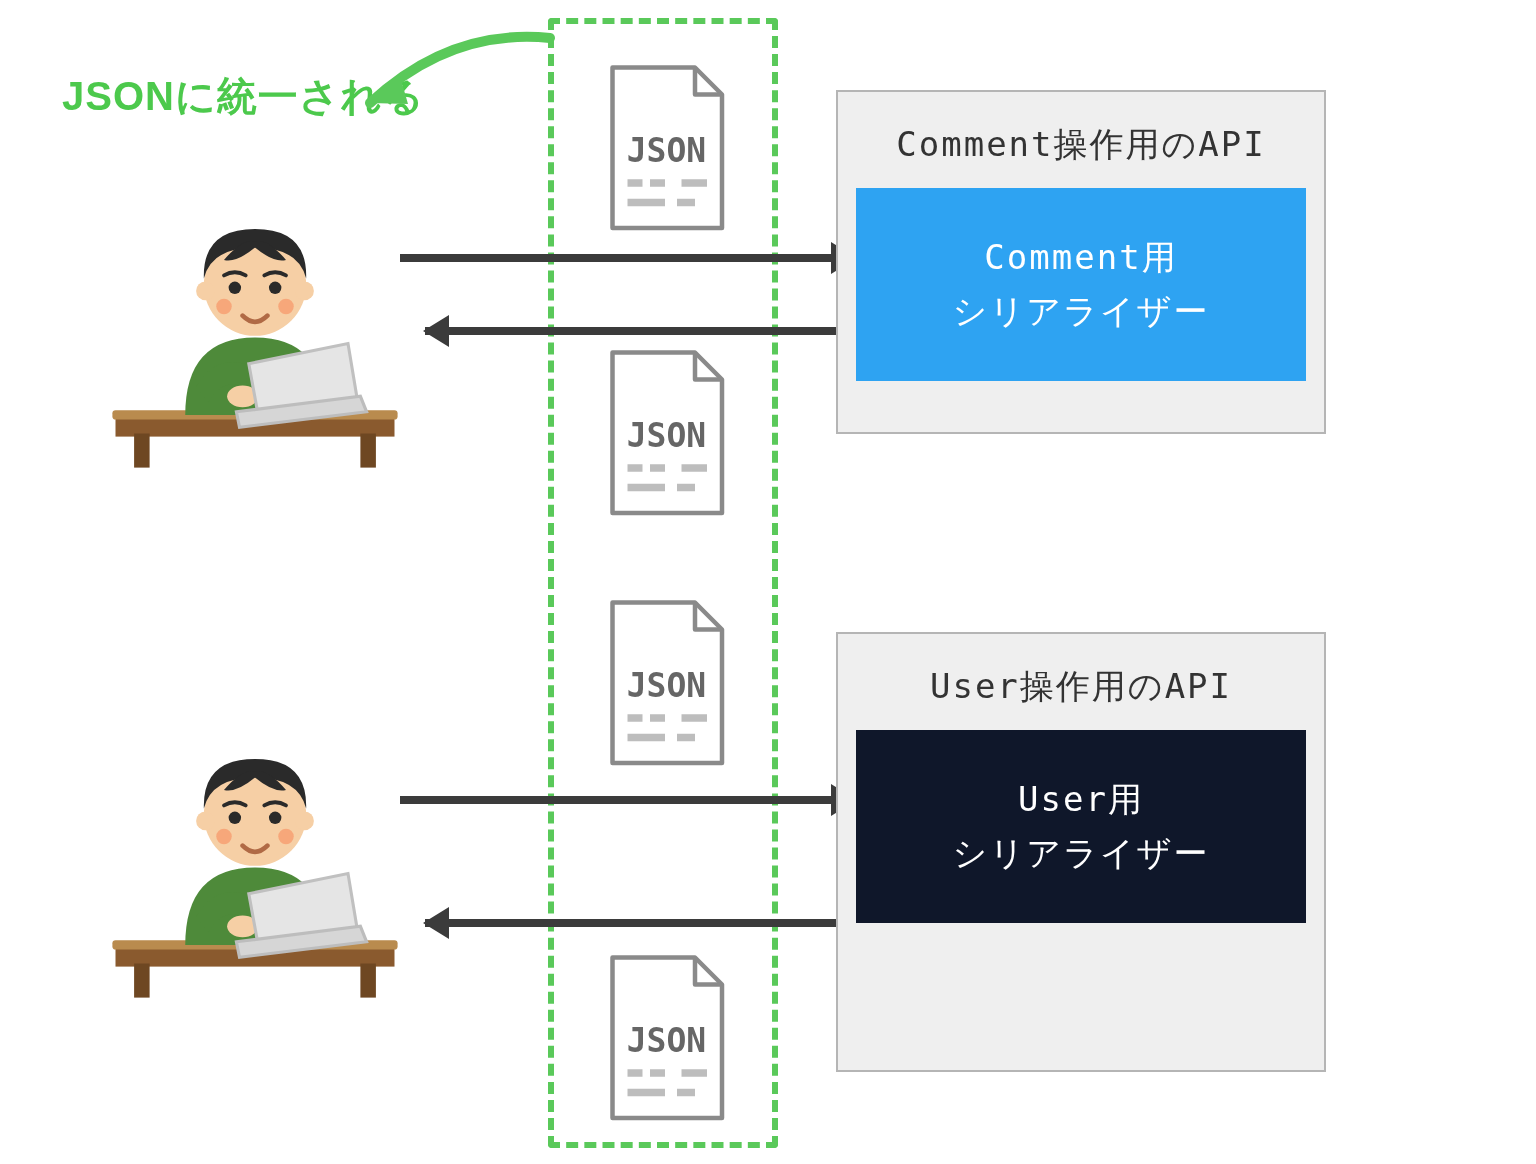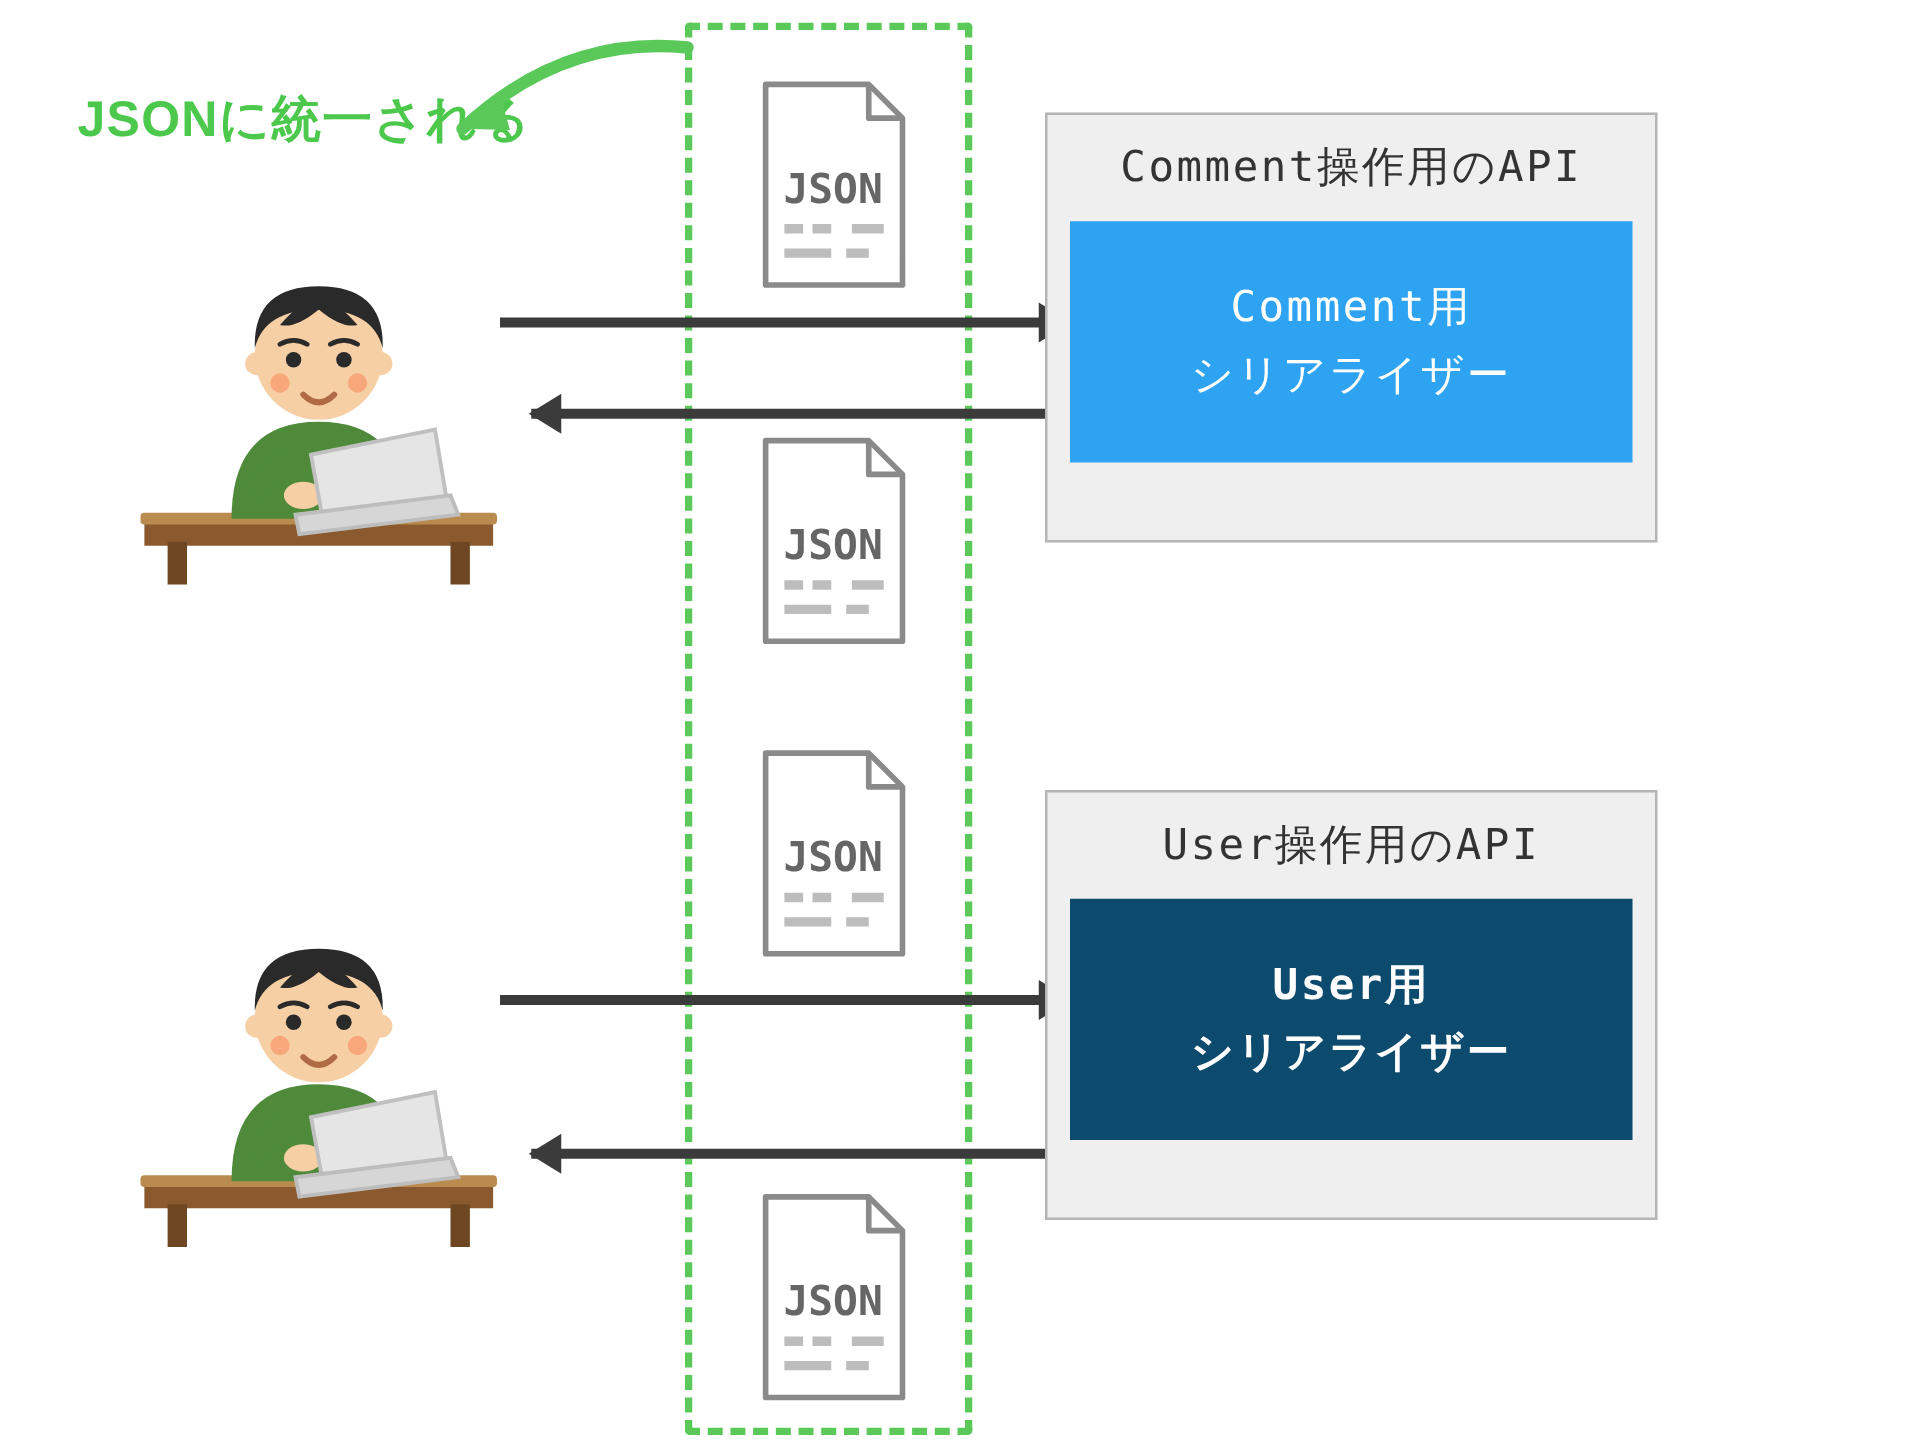--- a/index.html
+++ b/index.html
@@ -1,22 +1,22 @@
 <!DOCTYPE html>
 <html><head>
 <meta charset="utf-8">
 <style>
   html,body{margin:0;padding:0;background:#fff;}
   .stage{position:relative;width:1536px;height:1164px;font-family:"Hiragino Kaku Gothic ProN","メイリオ","Meiryo",sans-serif;}
   .annotation{position:absolute;color:#4cc94c;font-weight:700;font-size:40px;line-height:1.5;letter-spacing:1px;}
-  .api-box{position:absolute;background:#efefef;border:2px solid #b5b5b5;padding:19px 18px 18px 18px;box-sizing:border-box;}
+  .api-box{position:absolute;background:#efefef;border:2px solid #b5b5b5;padding:30px 18px 18px 18px;box-sizing:border-box;}
   .api-box h3{margin:0 0 20px 0;text-align:center;font-weight:400;font-family:"Menlo","Consolas","Hiragino Kaku Gothic ProN",monospace;font-size:34px;color:#333;letter-spacing:2px;}
   .serializer{color:#fff;text-align:center;font-size:34px;line-height:1.6;padding:42px 10px;font-family:"Menlo","Consolas","Hiragino Kaku Gothic ProN",monospace;letter-spacing:2px;font-weight:400;}
   .serializer.blue{background:#2ea3f2;}
-  .serializer.orange{background:#0c4a6e;font-weight:bold;}
+  .serializer.orange{background:#0f172a;}
   .json-zone{position:absolute;border:6px dashed #5ac95a;border-radius:4px;box-sizing:border-box;}
   .json-file{position:absolute;}
   .arrow{position:absolute;background:#3b3b3b;height:8px;}
   .arrow.right::after{content:"";position:absolute;right:-2px;top:-12px;border-left:26px solid #3b3b3b;border-top:16px solid transparent;border-bottom:16px solid transparent;}
   .arrow.left::after{content:"";position:absolute;left:-2px;top:-12px;border-right:26px solid #3b3b3b;border-top:16px solid transparent;border-bottom:16px solid transparent;}
   .curved-arrow{position:absolute;}
   .person{position:absolute;}
 </style>
 </head>
 <body>
@@ -81,21 +81,21 @@
 <div class="arrow left" style="left:425px;top:919px;width:455px;"></div>
 
 <div class="api-box" style="left:836px;top:90px;width:490px;height:344px;">
   <h3>Comment操作用のAPI</h3>
   <div class="serializer blue">
     <span>Comment用</span><br>
     <span>シリアライザー</span>
   </div>
 </div>
 
-<div class="api-box" style="left:836px;top:632px;width:490px;height:344px;">
+<div class="api-box" style="left:836px;top:632px;width:490px;height:440px;">
   <h3>User操作用のAPI</h3>
   <div class="serializer orange">
     <span>User用</span><br>
     <span>シリアライザー</span>
   </div>
 </div>
 
 <svg class="person" style="left:100px;top:170px;width:310px;height:310px;" viewBox="0 0 200 200">
 
   <rect x="10" y="158" width="180" height="14" fill="#8a5a2e"></rect>

